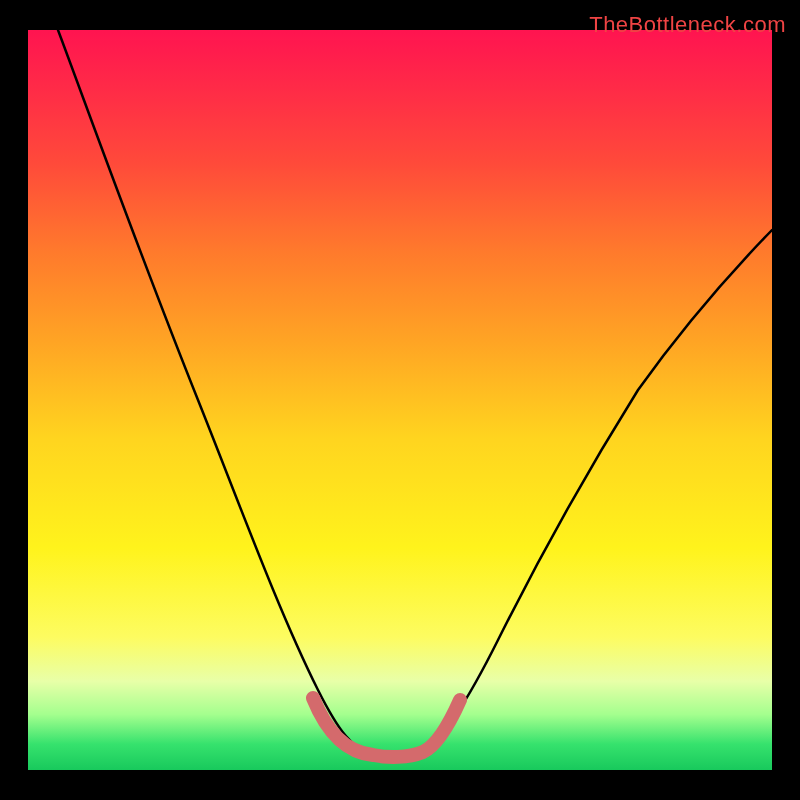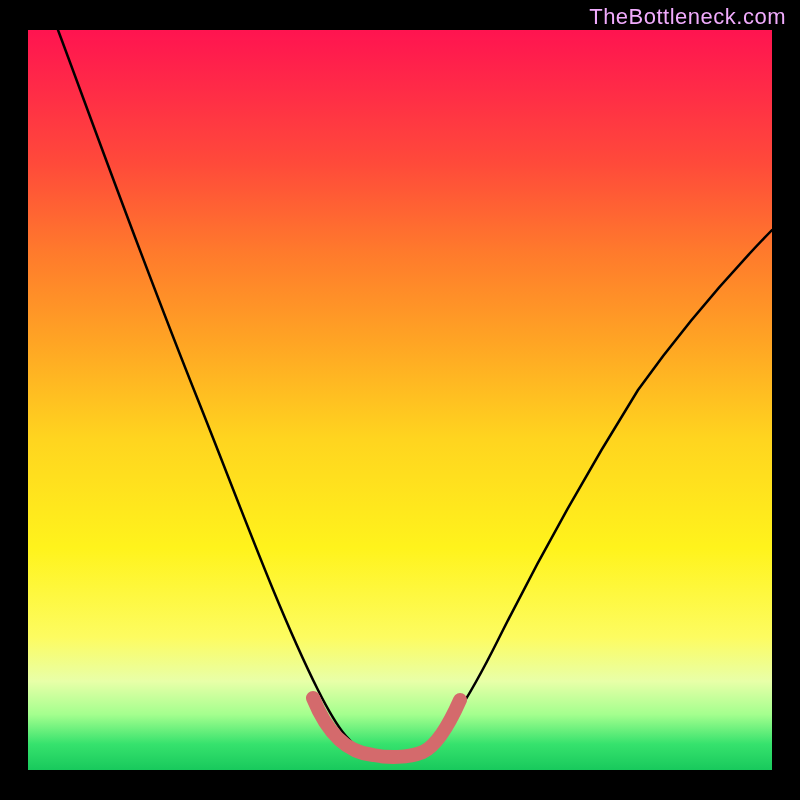--- a/index.html
+++ b/index.html
@@ -12,23 +12,23 @@
     font-family: Arial, Helvetica, sans-serif;
   }
   .frame {
     position: relative;
     width: 800px;
     height: 800px;
     background: #000;
   }
   .watermark {
     position: absolute;
-    top: 4px;
+    top: 12px;
     right: 14px;
-    color: #f0abfc;
+    color: #ef4444;
     font-size: 22px;
     font-weight: 500;
     letter-spacing: 0.5px;
     z-index: 50;
     user-select: none;
   }
   .plot-area {
     position: absolute;
     left: 28px;
     top: 30px;

